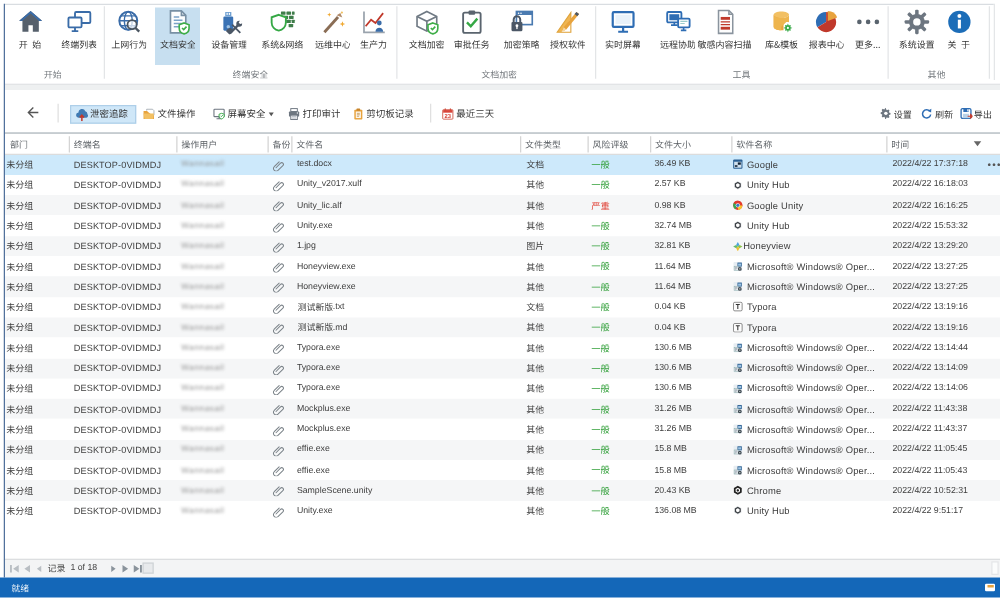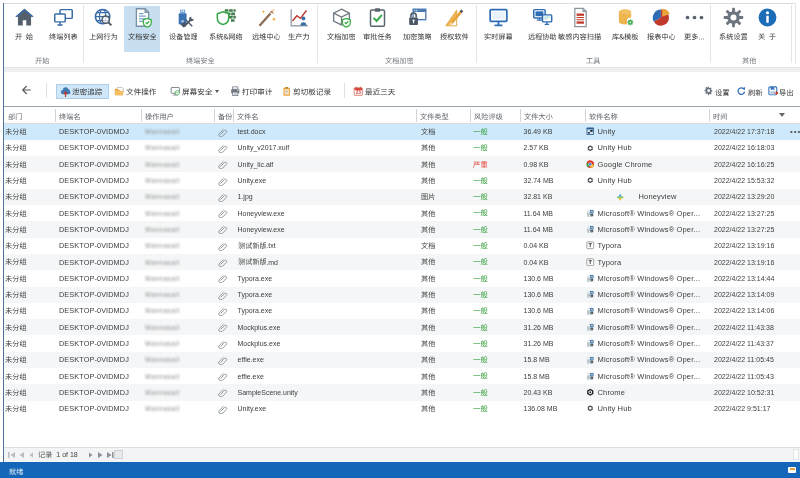--- a/index.html
+++ b/index.html
@@ -551,21 +551,21 @@
       </svg>
     </div>
     <div class="c txt" style="left:519.5px">36.49 KB</div>
     <div class="c" style="left:582px;gap:3px">
       <svg class="k" style="width:8.5px;height:8.5px" viewBox="0 0 16 16">
         <rect x="1" y="1" width="14" height="14" rx="1.5" fill="#2b5f92"></rect>
         <rect x="2.5" y="4.5" width="11" height="9" fill="#cfe0ee"></rect>
         <rect x="8" y="5.5" width="4.5" height="3.5" fill="#123"></rect>
         <rect x="3.5" y="9.5" width="4" height="3" fill="#345"></rect>
       </svg>
-      <span class="t3">Unity</span>
+      <span class="t3">Google</span>
     </div>
     <div class="c txt" style="left:710px">2022/4/22 17:37:18</div>
     <div class="c" style="left:786px;color:#555;font-size:8px;letter-spacing:1px">•••</div>
   </div>
 <div class="row" style="top:139.8px;background:#fff">
     <div class="c" style="left:1px">
       <svg class="k" style="width:21.6px;height:7.2px;" viewBox="0 0 3000 1000" fill="#3d3d3d">
         <use href="#g672a" x="0"></use>
         <use href="#g5206" x="1000"></use>
         <use href="#g7ec4" x="2000"></use>
@@ -629,21 +629,21 @@
     <div class="c txt" style="left:519.5px">0.98 KB</div>
     <div class="c" style="left:582px;gap:3px">
       <svg class="k" style="width:8.5px;height:8.5px" viewBox="0 0 16 16">
         <circle cx="8" cy="8" r="7" fill="#e33b2e"></circle>
         <path d="M8 8l6.8 0A7 7 0 018.5 15z" fill="#f7c52d"></path>
         <path d="M8 8L4.5 14A7 7 0 011 8a7 7 0 012-4.9z" fill="#34a853"></path>
         <path d="M1.6 4.5L8 8 14.8 8A7 7 0 0012 2.5 7 7 0 001.6 4.5z" fill="#e33b2e"></path>
         <circle cx="8" cy="8" r="3.2" fill="#fff"></circle>
         <circle cx="8" cy="8" r="2.4" fill="#3a78c9"></circle>
       </svg>
-      <span class="t3">Google Chrome</span>
+      <span class="t3">Google Unity</span>
     </div>
     <div class="c txt" style="left:710px">2022/4/22 16:16:25</div>
   </div>
 <div class="row" style="top:172.4px;background:#fff">
     <div class="c" style="left:1px">
       <svg class="k" style="width:21.6px;height:7.2px;" viewBox="0 0 3000 1000" fill="#3d3d3d">
         <use href="#g672a" x="0"></use>
         <use href="#g5206" x="1000"></use>
         <use href="#g7ec4" x="2000"></use>
       </svg>
@@ -697,21 +697,21 @@
         <use href="#g7247" x="1000"></use>
       </svg>
     </div>
     <div class="c" style="left:469px">
       <svg class="k" style="width:14.8px;height:7.4px;" viewBox="0 0 2000 1000" fill="#2e9e36">
         <use href="#g4e00" x="0"></use>
         <use href="#g822c" x="1000"></use>
       </svg>
     </div>
     <div class="c txt" style="left:519.5px">32.81 KB</div>
-    <div class="c" style="left:612px;gap:14px">
+    <div class="c" style="left:582px;gap:0">
       <svg class="k" style="width:8.5px;height:8.5px" viewBox="0 0 16 16">
         <path d="M8 1l2.5 4.5L8 8 5.5 5.5z" fill="#4aa3df"></path>
         <path d="M15 8l-4.5 2.5L8 8l2.5-2.5z" fill="#8bc34a"></path>
         <path d="M8 15l-2.5-4.5L8 8l2.5 2.5z" fill="#f0c030"></path>
         <path d="M1 8l4.5-2.5L8 8l-2.5 2.5z" fill="#66bb6a"></path>
       </svg>
       <span class="t3">Honeyview</span>
     </div>
     <div class="c txt" style="left:710px">2022/4/22 13:29:20</div>
   </div>

